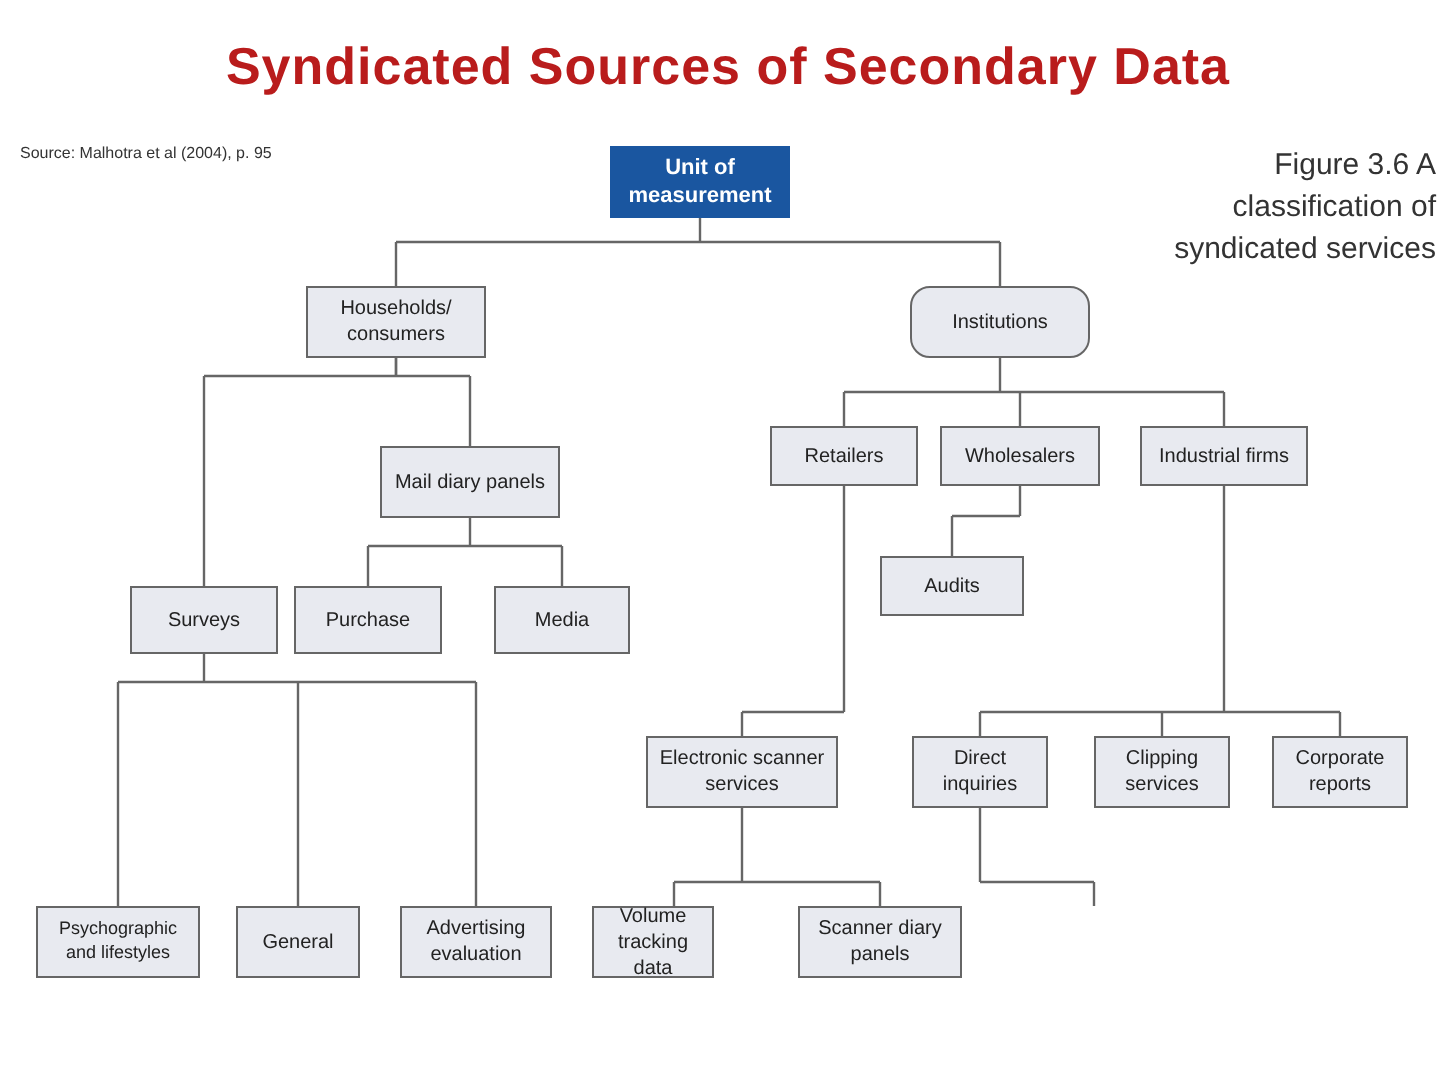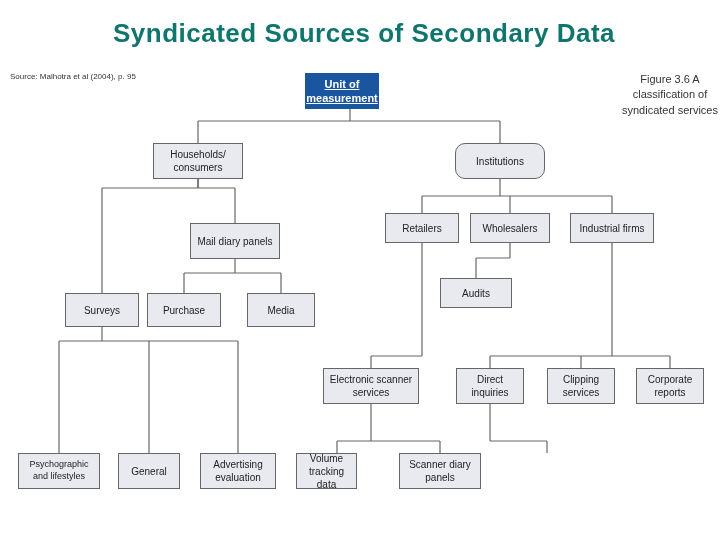--- a/index.html
+++ b/index.html
@@ -7,41 +7,41 @@
       width: 728px;
       height: 546px;
       background: #fff;
       font-family: Arial, sans-serif;
       font-size: 11px;
       overflow: hidden;
       position: relative;
     }
     .page-title {
       text-align: center;
-      color: #0f766e;
+      color: #b91c1c;
       font-size: 26px;
       font-weight: bold;
       padding-top: 18px;
       padding-bottom: 6px;
       letter-spacing: 0.5px;
     }
     .source-text {
       position: absolute;
       top: 72px;
       left: 10px;
       font-size: 8px;
       color: #333;
     }
     .figure-caption {
       position: absolute;
       top: 72px;
       right: 10px;
-      font-size: 11px;
+      font-size: 15px;
       color: #333;
-      text-align: center;
+      text-align: right;
       line-height: 1.4;
     }
     .diagram {
       position: absolute;
       top: 58px;
       left: 0;
       width: 728px;
       height: 488px;
     }
     
@@ -138,21 +138,21 @@
     <line x1="371" y1="344" x2="371" y2="383"></line>
     <line x1="337" y1="383" x2="440" y2="383"></line>
     <line x1="337" y1="383" x2="337" y2="395"></line>
     <line x1="440" y1="383" x2="440" y2="395"></line>
 
     <line x1="490" y1="344" x2="490" y2="383"></line>
     <line x1="490" y1="383" x2="547" y2="383"></line>
     <line x1="547" y1="383" x2="547" y2="395"></line>
   </svg>
 
-  <div class="node node-root" style="left:305px;top:15px;width:74px;height:36px;text-decoration:underline;">Unit of
+  <div class="node node-root" style="left:305px;top:15px;width:90px;height:36px;">Unit of
 measurement</div>
 
   <div class="node" style="left:153px;top:85px;width:90px;height:36px;">Households/
 consumers</div>
   <div class="node" style="left:455px;top:85px;width:90px;height:36px;border-radius:10px;">Institutions</div>
 
   <div class="node" style="left:190px;top:165px;width:90px;height:36px;">Mail diary
 panels</div>
   <div class="node" style="left:385px;top:155px;width:74px;height:30px;">Retailers</div>
   <div class="node" style="left:470px;top:155px;width:80px;height:30px;">Wholesalers</div>

